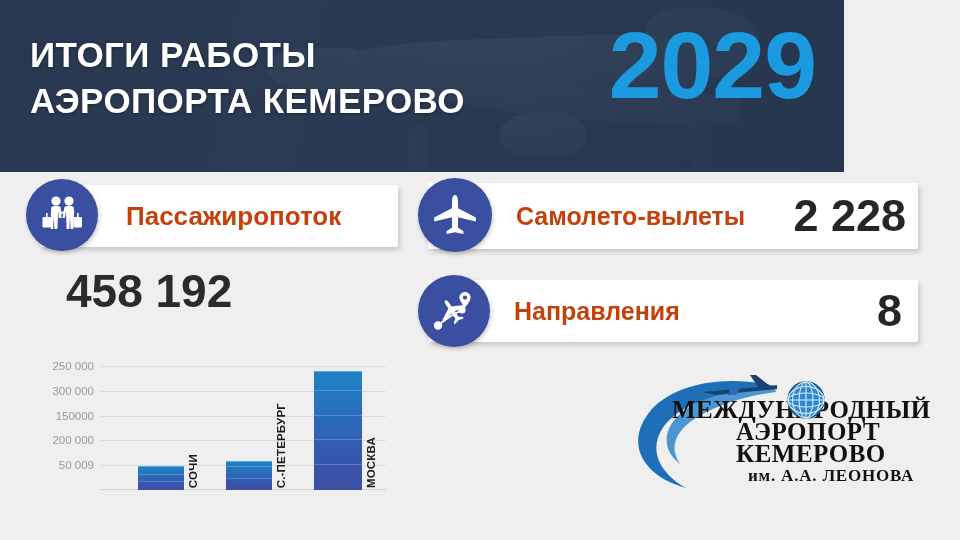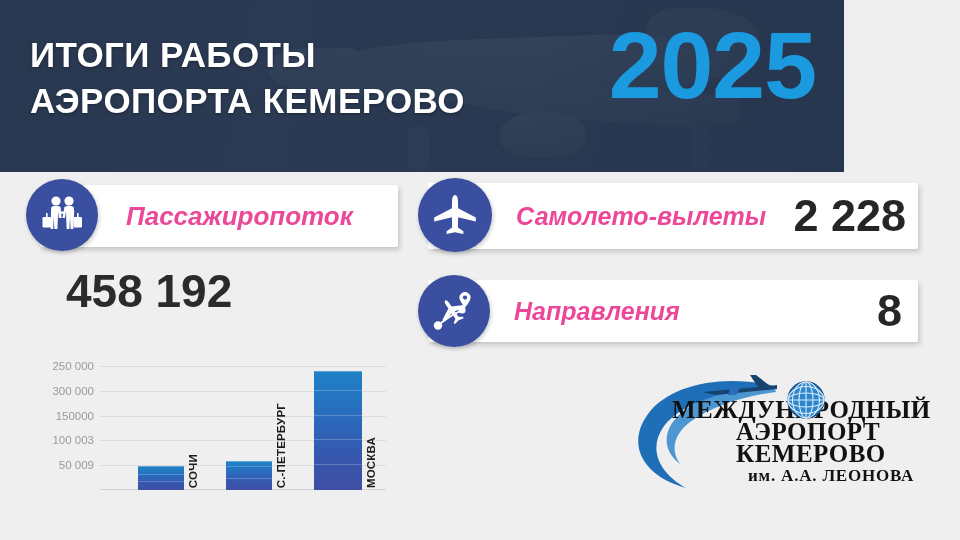--- a/index.html
+++ b/index.html
@@ -138,24 +138,23 @@
   .stat-icon {
     position: absolute;
     border-radius: 50%;
     background: #3a4fa0;
     box-shadow: 1px 2px 4px rgba(0,0,0,.22);
     display: flex;
     align-items: center;
     justify-content: center;
   }
   .stat-label {
-    color: #ec4899;
-    font-weight: bold;
-    white-space: nowrap;
-    font-style: italic;
+    color: #c2410c;
+    font-weight: bold;
+    white-space: nowrap;
   }
   .stat-value-inline {
     color: #262626;
     font-weight: bold;
     margin-left: auto;
     white-space: nowrap;
   }
 
   
   #card-pax {
@@ -335,21 +334,21 @@
       <div class="plane-wing"></div>
       <div class="plane-engine"></div>
       <div class="plane-gear-a"></div>
       <div class="plane-gear-b"></div>
     </div>
     <div class="header-veil"></div>
 
     <div class="header-title">ИТОГИ РАБОТЫ
 АЭРОПОРТА КЕМЕРОВО</div>
 
-    <div class="header-year">2025</div>
+    <div class="header-year">2029</div>
   </div>
 
   <div class="body-area">
 
     <div class="stat-card" id="card-pax">
       <span class="stat-label">Пассажиропоток</span>
     </div>
     <div class="stat-icon" id="icon-pax">
       <svg width="48" height="48" viewBox="0 0 48 48" aria-hidden="true">
 
@@ -400,21 +399,21 @@
         <circle cx="36" cy="11.6" r="2.1" fill="#3a4fa0"></circle>
       </svg>
     </div>
 
     <div id="chart">
 
       <div class="ytick-wrap">
         <span class="ytick" style="top:0%">250 000</span>
         <span class="ytick" style="top:20%">300 000</span>
         <span class="ytick" style="top:40%">150000</span>
-        <span class="ytick" style="top:60%">100 003</span>
+        <span class="ytick" style="top:60%">200 000</span>
         <span class="ytick" style="top:80%">50 009</span>
       </div>
 
       <div class="chart-plot">
         <div class="gridline" style="top:0%"></div>
         <div class="gridline" style="top:20%"></div>
         <div class="gridline" style="top:40%"></div>
         <div class="gridline" style="top:60%"></div>
         <div class="gridline" style="top:80%"></div>
         <div class="axis-base"></div>

